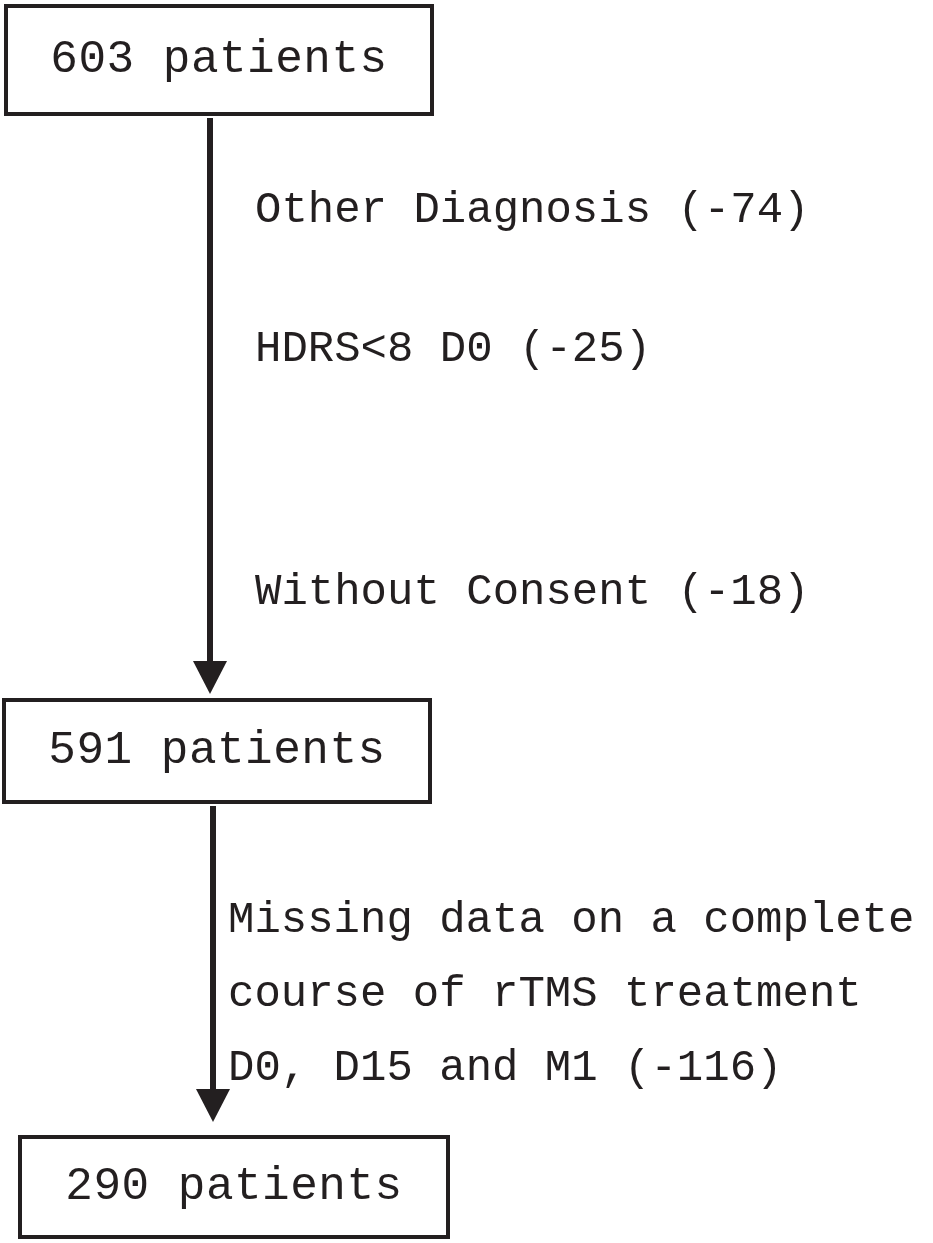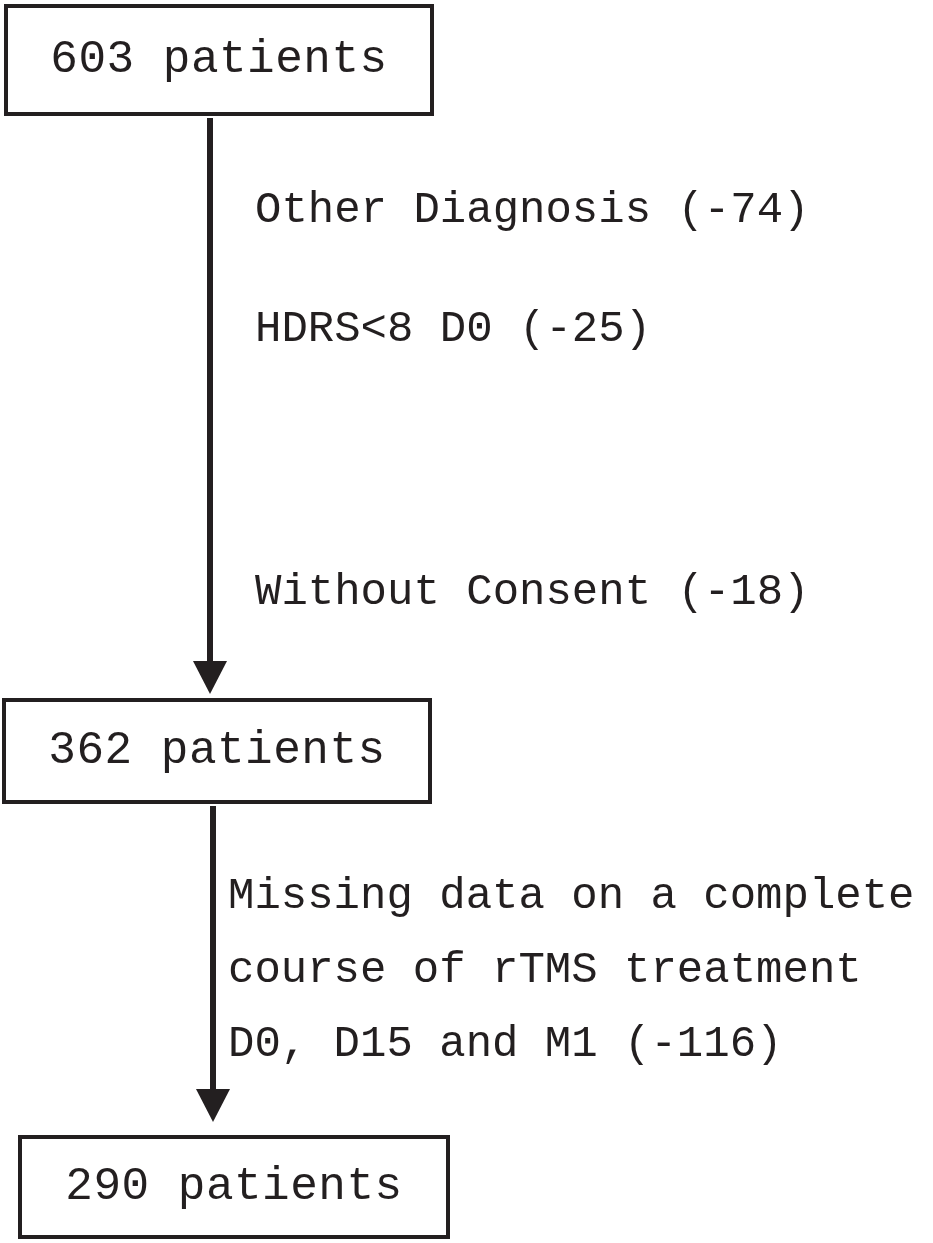--- a/index.html
+++ b/index.html
@@ -53,28 +53,28 @@
   .head-2 { left: 196px; top: 1089px; }
 
   .exclusion-label {
     position: absolute;
     left: 255px;
     font-size: 44px;
     line-height: 1.15;
     white-space: nowrap;
   }
   .excl-0 { top: 185px; }
-  .excl-1 { top: 304px; }
+  .excl-1 { top: 324px; }
   .excl-2 { top: 440px; }
   .excl-3 { top: 567px; }
 
   .exclusion-paragraph {
     position: absolute;
     left: 228px;
-    top: 860px;
+    top: 884px;
     width: 695px;
     font-size: 44px;
     line-height: 1.68;
   }
 </style>
 </head>
 <body>
 
 <div class="canvas">
 
@@ -83,21 +83,21 @@
   </div>
 
   <div class="arrow-shaft shaft-1"></div>
   <div class="arrow-head head-1"></div>
 
   <div class="exclusion-label excl-0">Other Diagnosis (-74)</div>
   <div class="exclusion-label excl-1">HDRS&lt;8 D0 (-25)</div>
   <div class="exclusion-label excl-3">Without Consent (-18)</div>
 
   <div class="node-box box-2">
-    <span>362 patients</span>
+    <span>591 patients</span>
   </div>
 
   <div class="arrow-shaft shaft-2"></div>
   <div class="arrow-head head-2"></div>
 
   <div class="exclusion-paragraph">Missing data on a complete course of rTMS treatment D0, D15 and M1 (-116)</div>
 
   <div class="node-box box-3">
     <span>290 patients</span>
   </div>

